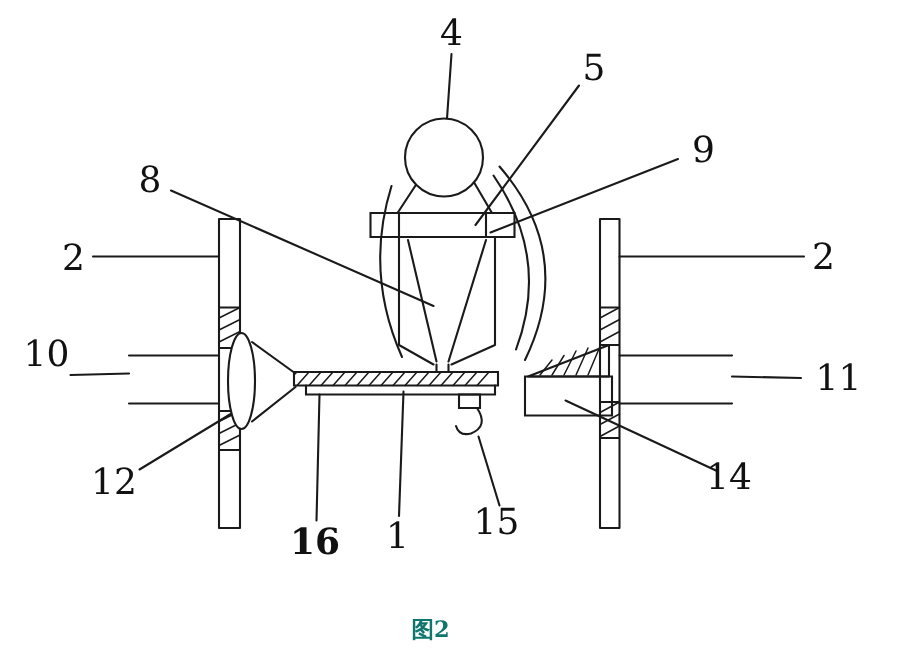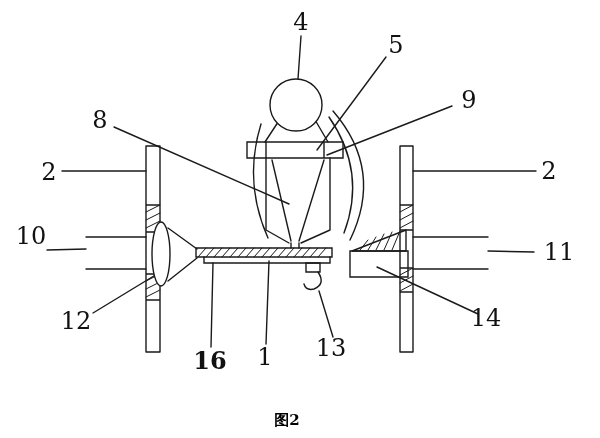--- a/index.html
+++ b/index.html
@@ -18,21 +18,21 @@
     color:#111;
     line-height:1;
     user-select:none;
     white-space:nowrap;
   }
   .caption{
     position:absolute;
     transform:translate(-50%,-50%);
     font-size:15px;
     font-weight:bold;
-    color:#000000;
+    color:#0f766e;
   }
 </style>
 </head>
 <body>
 
 <div class="canvas">
 
   <svg width="600" height="438" viewBox="0 0 600 438" fill="none" stroke="#1a1a1a" stroke-width="1.4" stroke-linecap="round">
 
     <g>
@@ -109,16 +109,16 @@
   <span class="num" style="left:469px;top:100px;">9</span>
   <span class="num" style="left:100px;top:120px;">8</span>
   <span class="num" style="left:49px;top:172px;">2</span>
   <span class="num" style="left:549px;top:171px;">2</span>
   <span class="num" style="left:31px;top:236px;">10</span>
   <span class="num" style="left:559px;top:252px;">11</span>
   <span class="num" style="left:76px;top:321px;">12</span>
   <span class="num" style="left:486px;top:318px;">14</span>
   <span class="num" style="left:210px;top:361px;font-weight:bold;">16</span>
   <span class="num" style="left:265px;top:357px;">1</span>
-  <span class="num" style="left:331px;top:348px;">13</span>
+  <span class="num" style="left:331px;top:348px;">15</span>
 
   <span class="caption" style="left:287px;top:420px;">图2</span>
 </div>
 
 </body></html>

